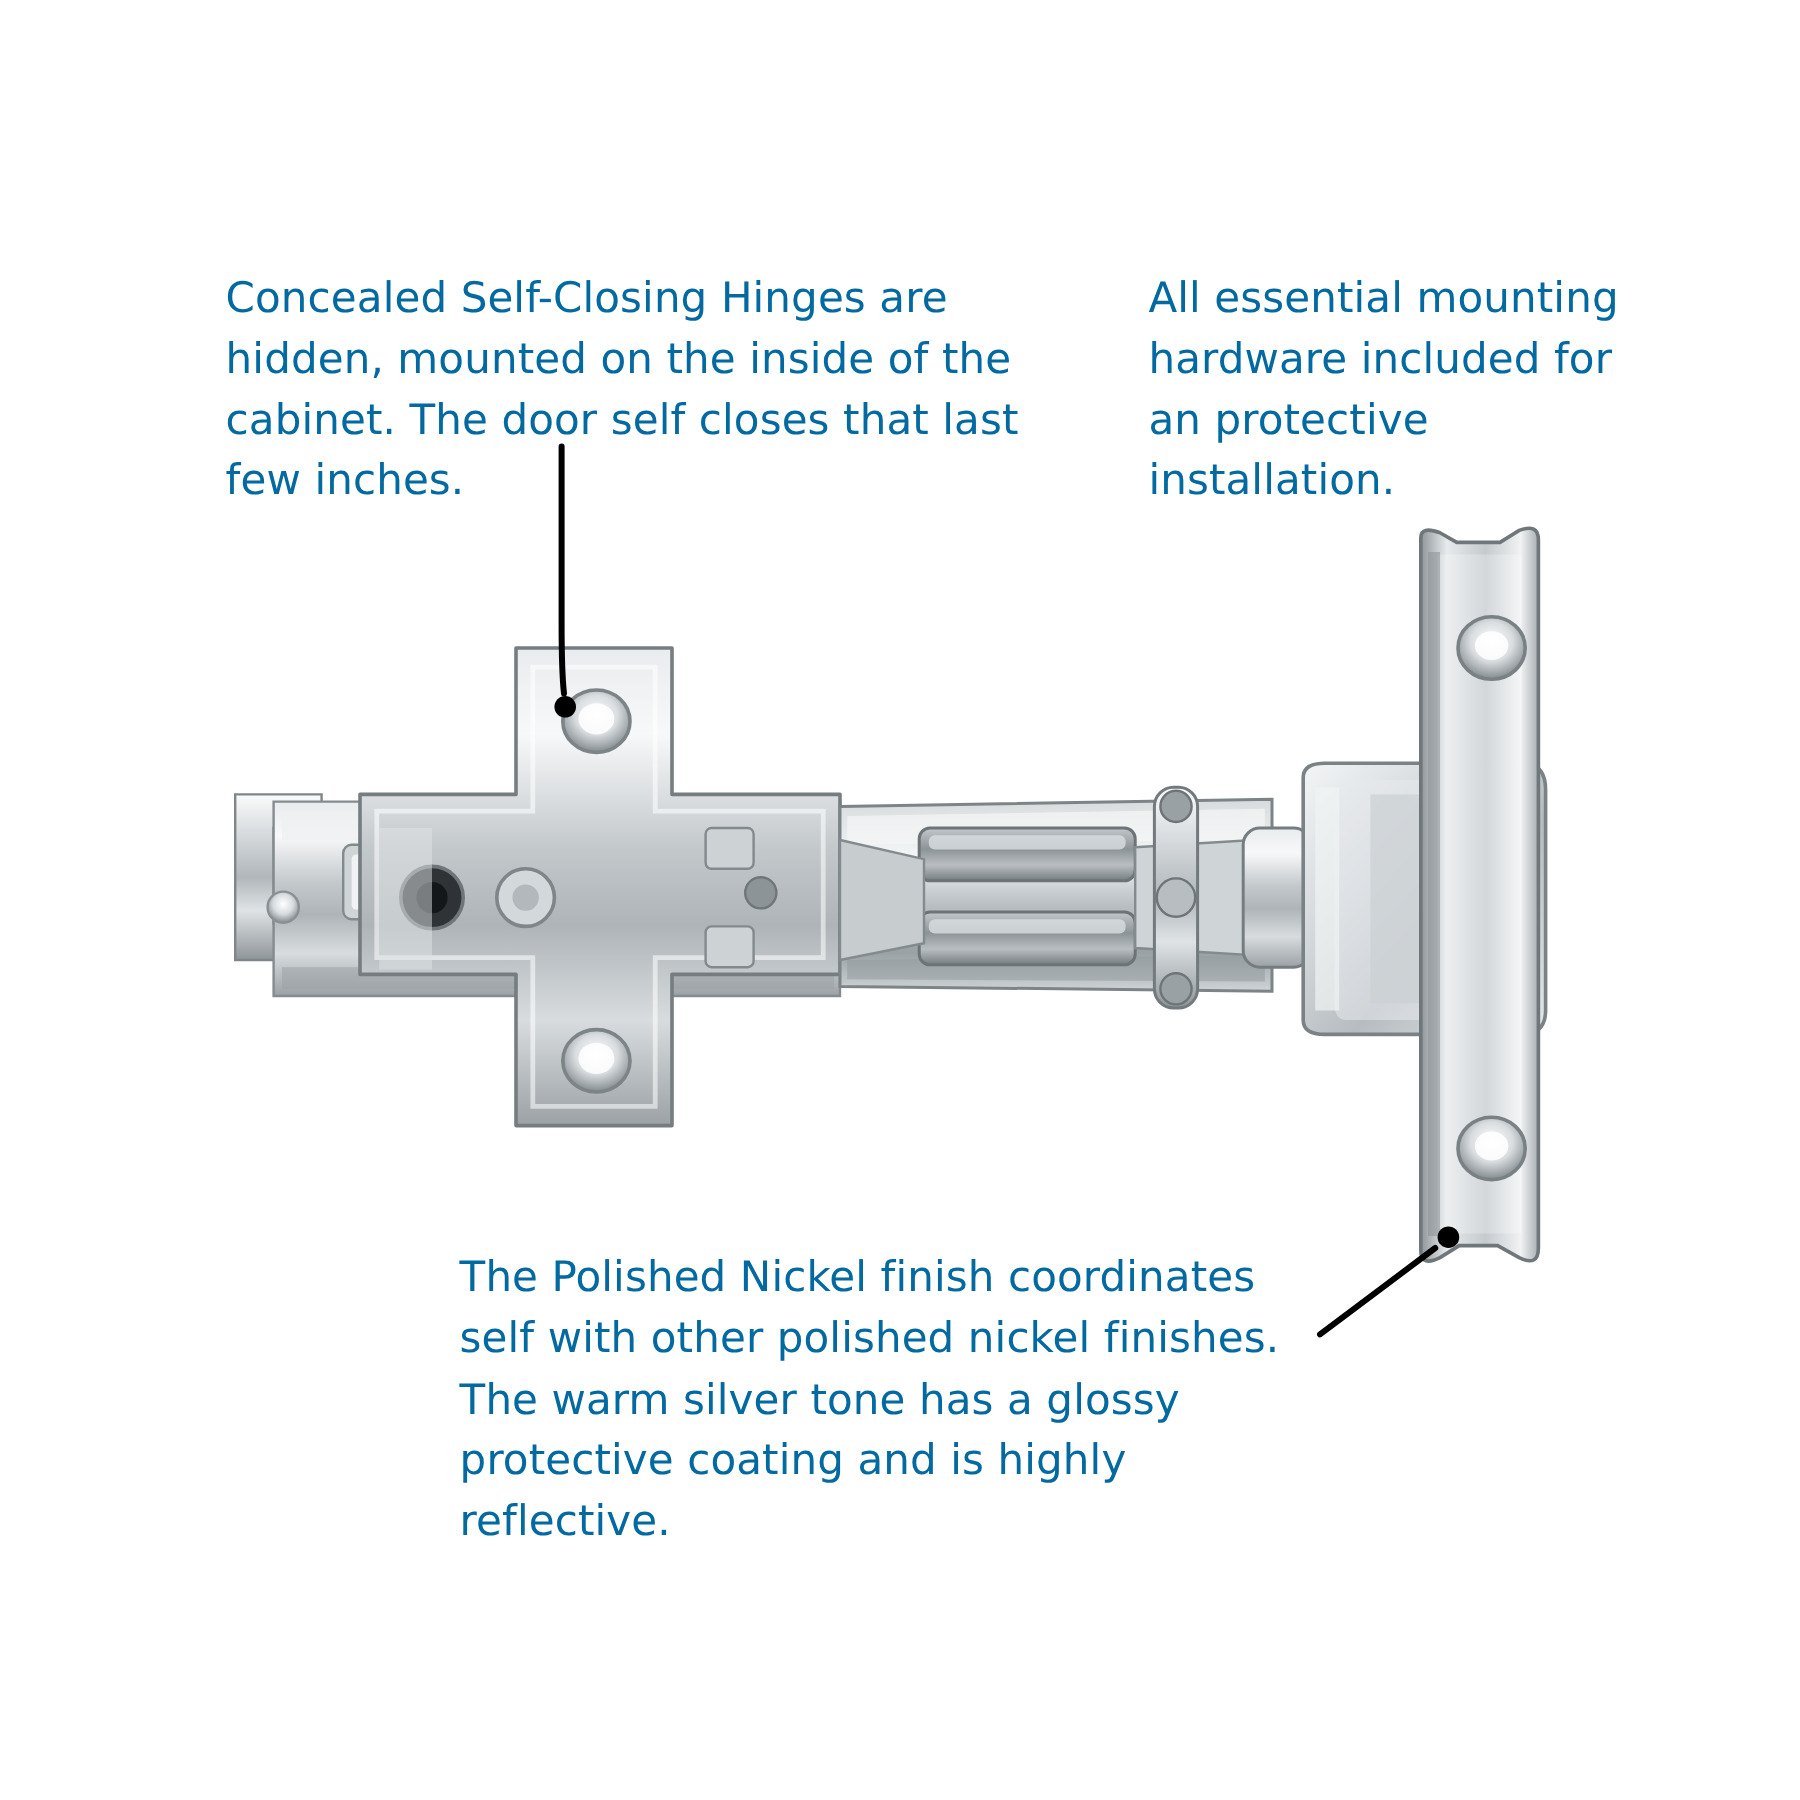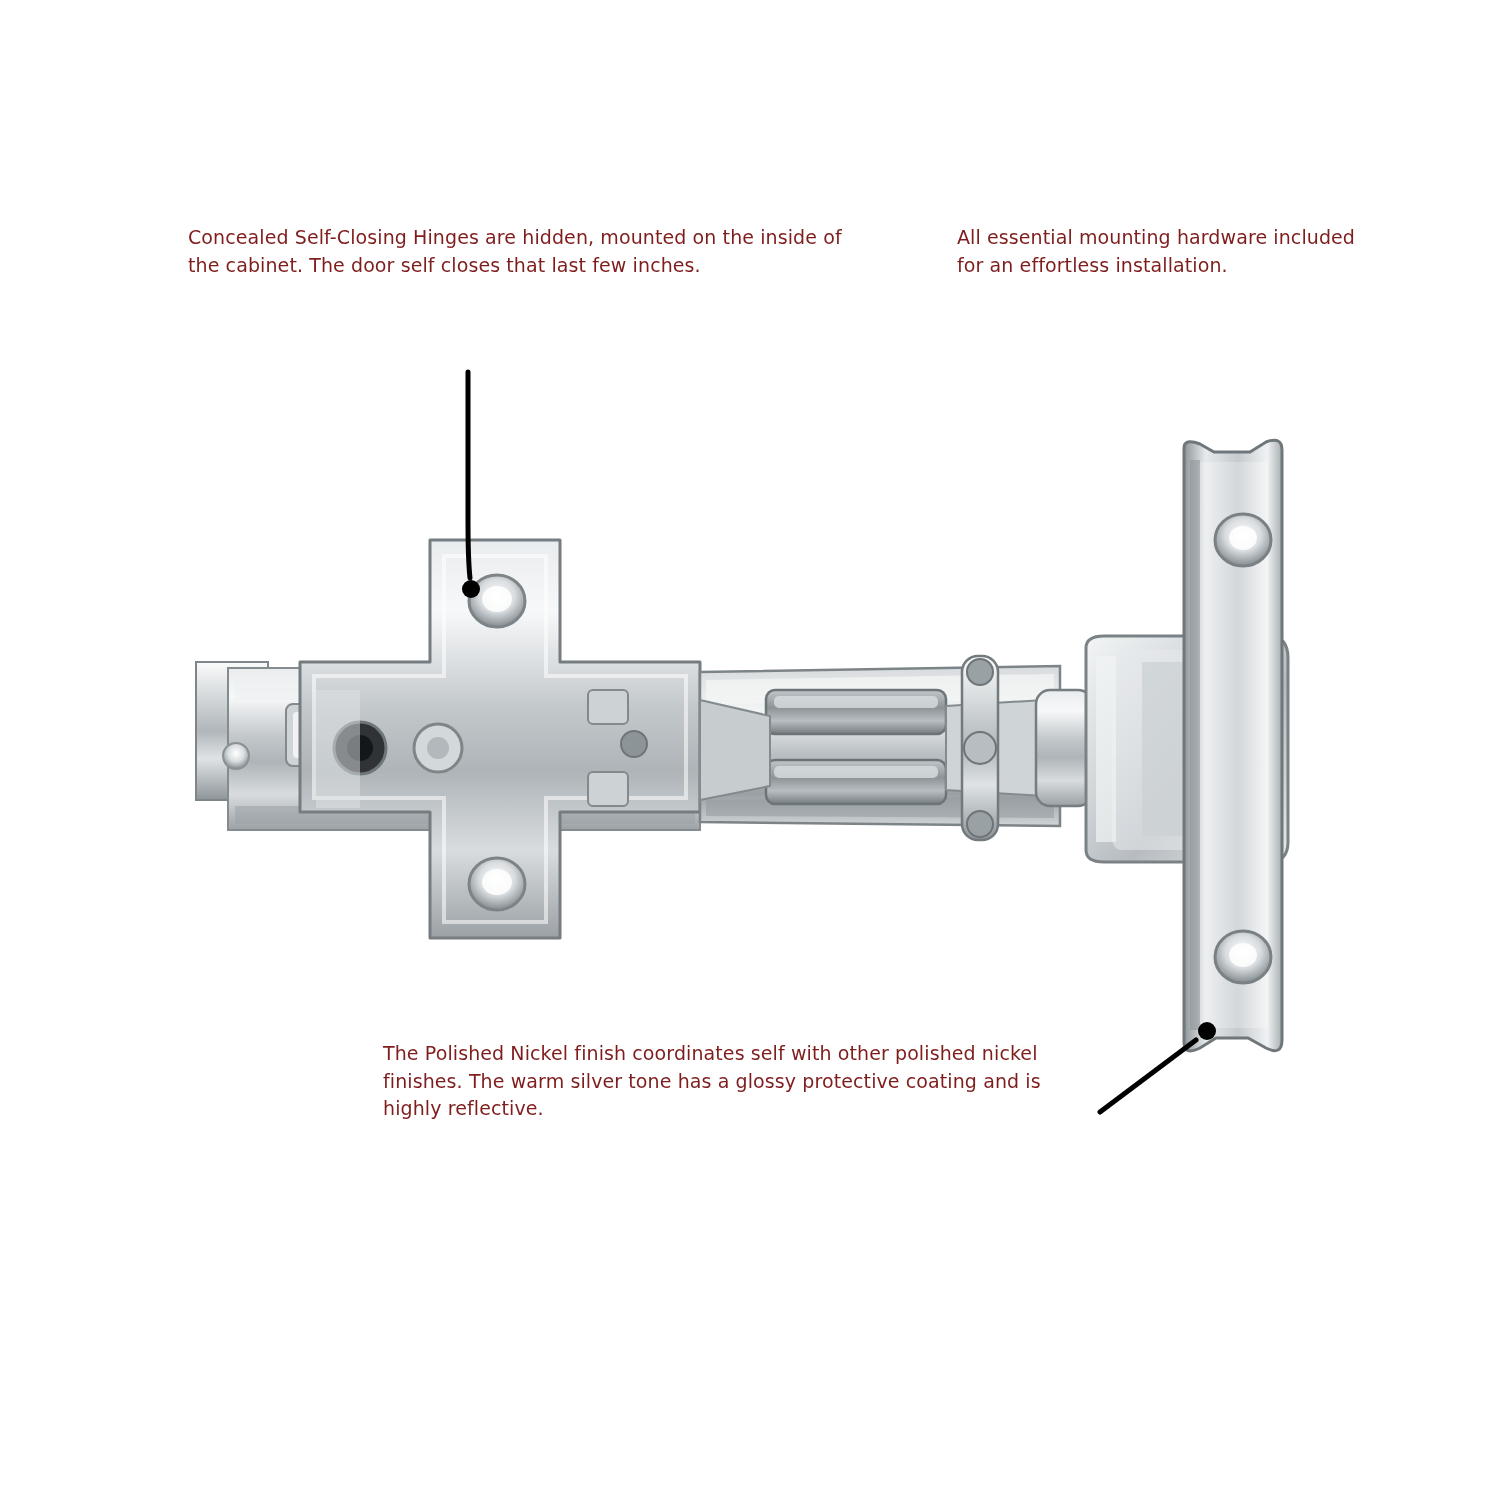--- a/index.html
+++ b/index.html
@@ -19,23 +19,23 @@
   .stage {
     position: absolute;
     left: 0;
     top: 0;
     width: 1500px;
     height: 1500px;
   }
 
   .callout {
     position: absolute;
-    font-size: 19px;
+    font-size: 35px;
     line-height: 1.45;
-    color: #7f1d1d;
+    color: #0369a1;
     letter-spacing: 0.1px;
   }
 
   #callout-hinges {
     left: 188px;
     top: 224px;
     width: 690px;
   }
 
   #callout-hardware {
@@ -198,17 +198,17 @@
     </g>
 
     <g stroke="#000000" stroke-width="5" fill="none" stroke-linecap="round">
       <path d="M1100 1112 L1196 1040"></path>
       <circle cx="1207" cy="1031" r="9" fill="#000000" stroke="none"></circle>
     </g>
   </svg>
 
   <div class="callout" id="callout-hinges">Concealed Self-Closing Hinges are hidden, mounted on the inside of the cabinet. The door self closes that last few inches.</div>
 
-  <div class="callout" id="callout-hardware">All essential mounting hardware included for an effortless installation.</div>
+  <div class="callout" id="callout-hardware">All essential mounting hardware included for an protective installation.</div>
 
   <div class="callout" id="callout-finish">The Polished Nickel finish coordinates self with other polished nickel finishes. The warm silver tone has a glossy protective coating and is highly reflective.</div>
 
 </div>
 
 </body></html>

